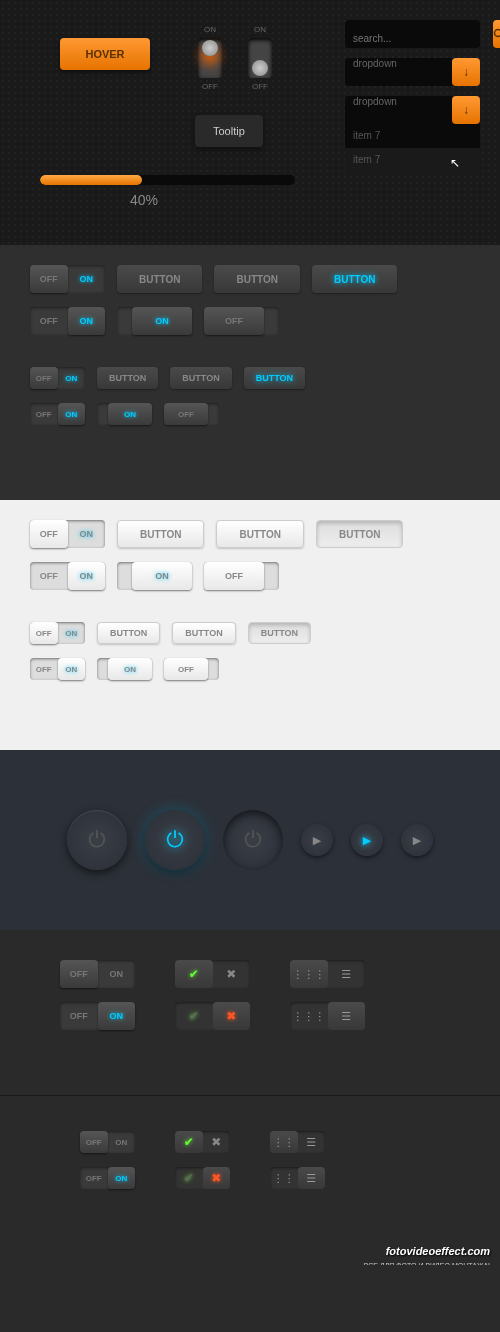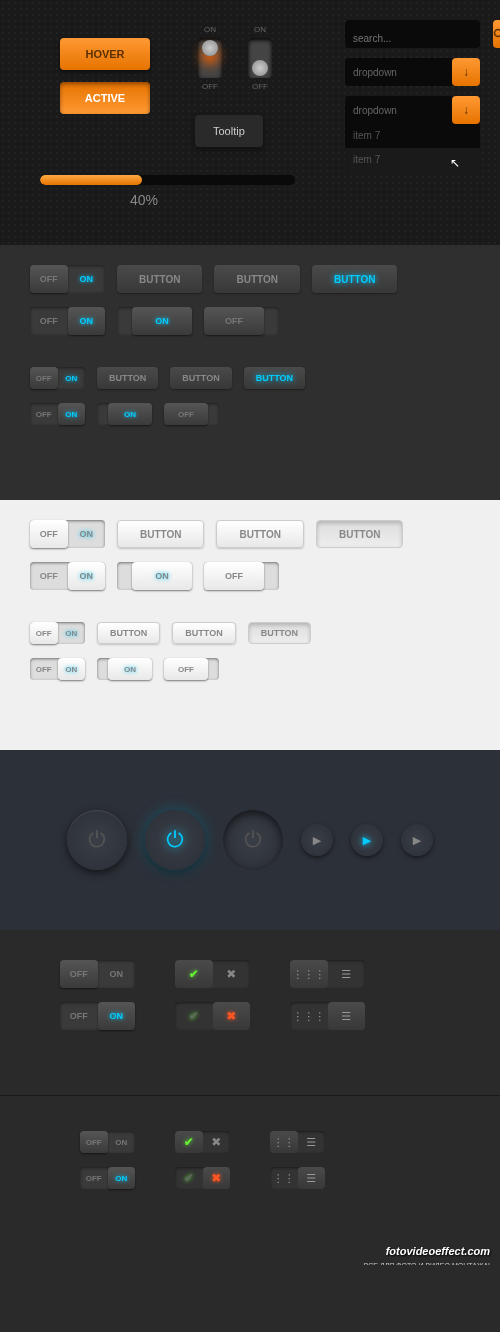--- a/index.html
+++ b/index.html
@@ -14,21 +14,21 @@
 .ps1{left:190px}
 .ps2{left:240px}
 .switch-body{width:24px;height:40px;background:#444;border-radius:4px;margin:4px auto;position:relative;box-shadow:inset 0 2px 4px #000}
 .switch-knob{width:16px;height:16px;background:radial-gradient(#ccc,#888);border-radius:50%;position:absolute;left:4px}
 .sk-on{top:2px;box-shadow:0 8px 12px #ff6600}
 .sk-off{bottom:2px}
 .tooltip{position:absolute;left:195px;top:115px;background:#2a2a2a;color:#ccc;font-size:11px;padding:10px 18px;border-radius:4px;box-shadow:0 2px 6px rgba(0,0,0,.5)}
 .search-box{position:absolute;right:20px;top:20px;width:135px;height:28px;background:#0a0a0a;border-radius:4px;display:flex}
 .search-inp{flex:1;background:none;border:none;color:#666;font-size:10px;padding:18px 8px;outline:none}
 .search-btn{width:28px;height:28px;background:linear-gradient(#ff9933,#e67300);border-radius:4px;display:flex;align-items:center;justify-content:center}
-.dd-box{position:absolute;right:20px;width:135px;height:28px;background:#0a0a0a;border-radius:4px;display:flex;align-items:center;padding:0 0 0 8px;color:#666;font-size:10px}
+.dd-box{position:absolute;right:20px;width:135px;height:28px;background:#0a0a0a;border-radius:4px;display:flex;padding:0 0 0 8px;color:#666;font-size:10px}
 .dd1{top:58px}
 .dd2{top:96px;border-radius:4px 4px 0 0}
 .dd-arrow{width:28px;height:28px;background:linear-gradient(#ff9933,#e67300);border-radius:4px;margin-left:auto;display:flex;align-items:center;justify-content:center;color:#5a3000;font-size:12px}
 .dd-list{position:absolute;right:20px;top:124px;width:135px;background:#0a0a0a}
 .dd-item{height:24px;line-height:24px;padding:0 8px;color:#555;font-size:10px;cursor:pointer}
 .dd-item.hover{background:#1a1a1a;position:relative}
 .cursor{position:absolute;right:20px;top:3px;color:#fff;font-size:12px}
 .progress{position:absolute;left:40px;top:175px;width:255px;height:10px;background:#0a0a0a;border-radius:5px;overflow:hidden}
 .progress-fill{height:100%;width:40%;background:linear-gradient(#ffaa44,#e67300);border-radius:5px}
 .progress-label{position:absolute;left:130px;top:192px;color:#888;font-size:14px}
@@ -72,21 +72,20 @@
 .vt-knob{background:linear-gradient(#4a4a4a,#383838);border-radius:4px}
 .watermark{position:absolute;bottom:8px;right:10px;color:#fff;font-size:11px;font-style:italic;font-weight:bold;text-shadow:1px 1px 2px #000}
 .watermark-sub{position:absolute;bottom:-4px;right:10px;color:#ccc;font-size:7px}
 </style>
 </head>
 <body>
 
 <div class="section s1">
   <div style="padding-top:18px">
     <div class="orange-btn ob-normal">HOVER</div>
-    <div class="orange-btn ob-active">ACTIVE</div>
   </div>
   <div class="phys-switch ps1">
     <span>ON</span>
     <div class="switch-body">
         <div class="switch-knob sk-on"></div>
       </div>
     <span>OFF</span>
   </div>
   <div class="phys-switch ps2">
     <span>ON</span>

